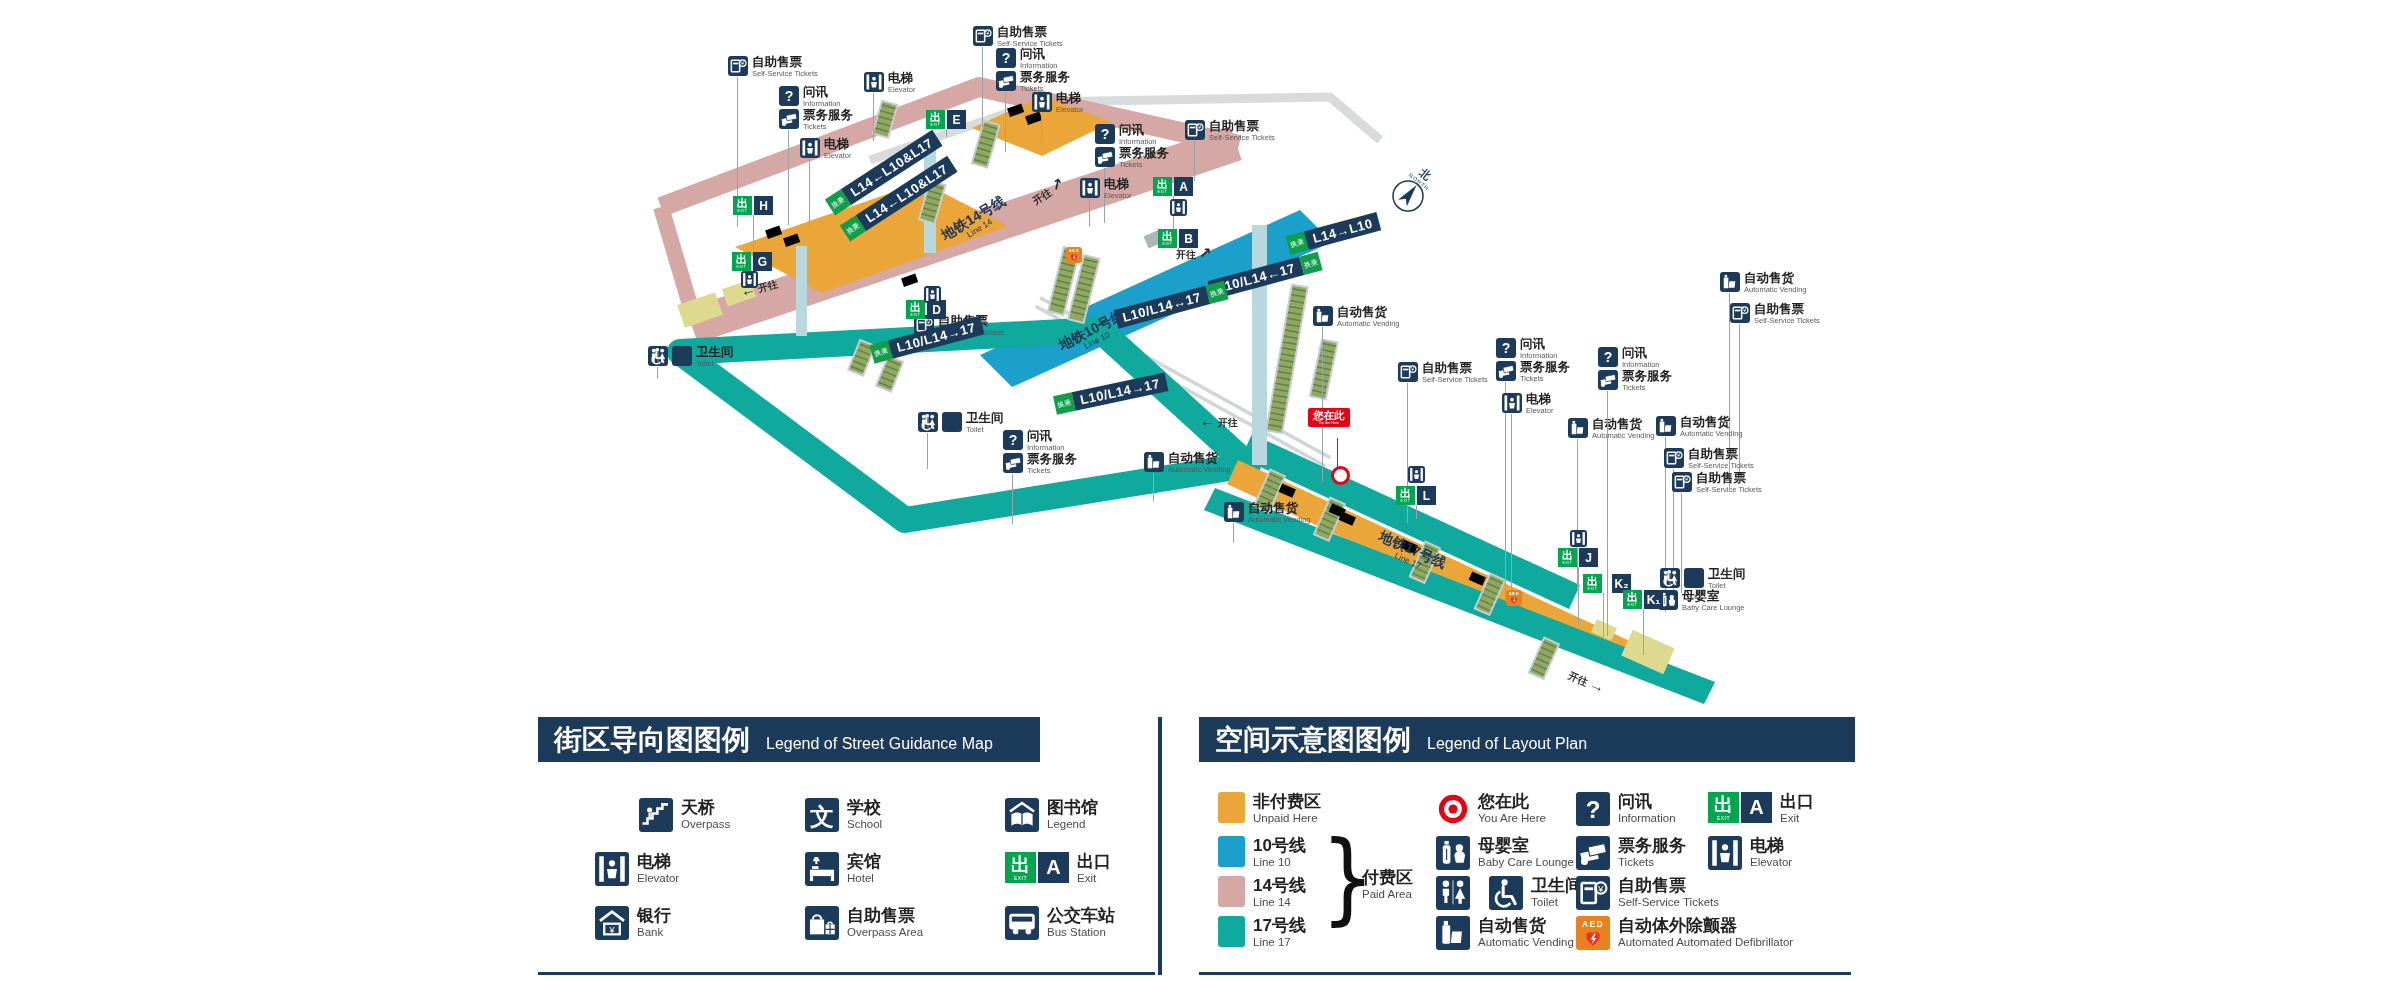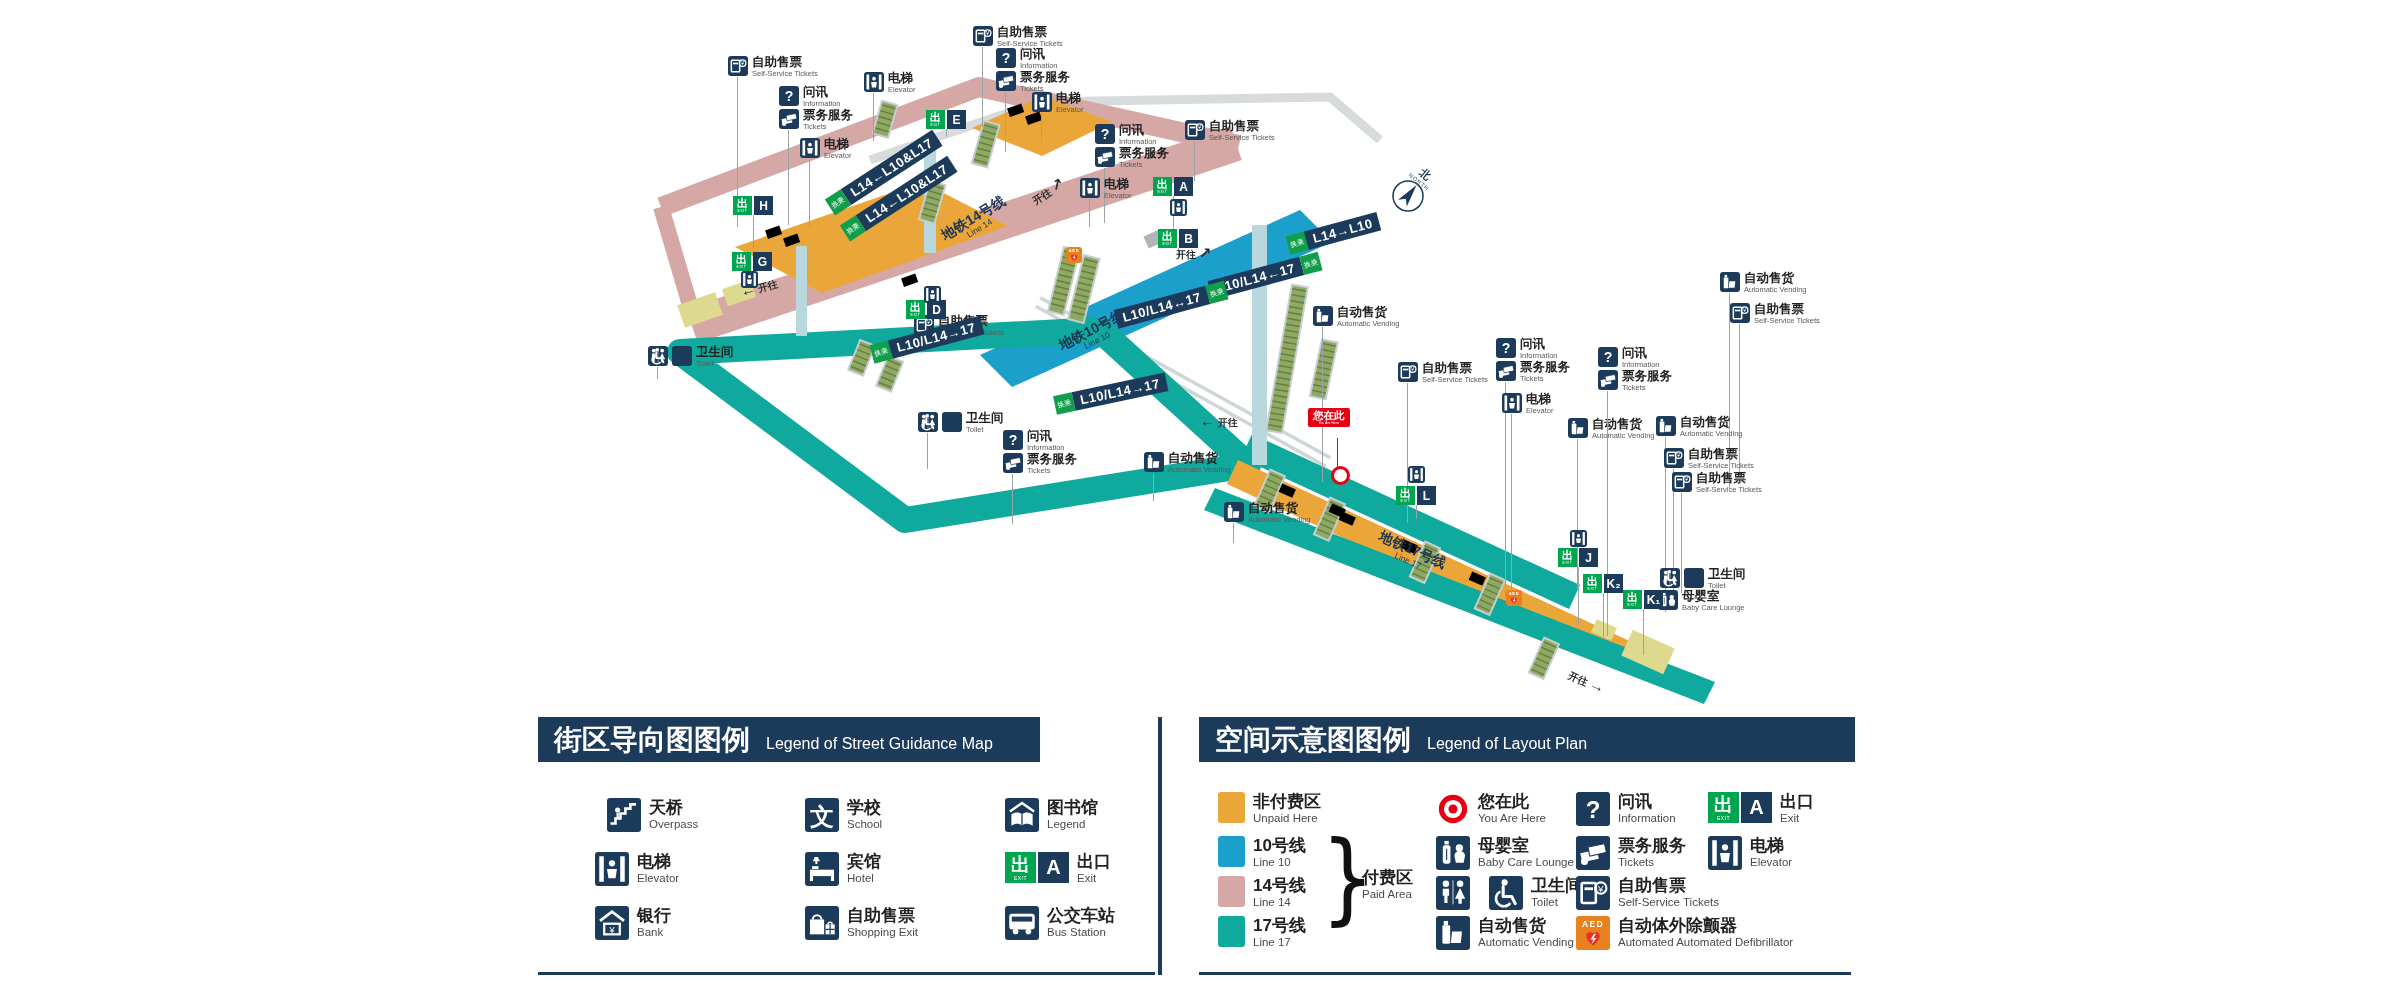--- a/index.html
+++ b/index.html
@@ -867,21 +867,21 @@
             <span class="ew" style="font-size:3.5px;line-height:4.5px;">EXIT</span>
           </span>
           <span class="exl" style="width:19px;height:19px;font-size:12px;margin-left:2px;">L</span>
         </div>
         <span class="leader" style="left:963px;top:583px;height:44px;"></span>
         <div class="exitb" style="left:943px;top:564px;">
           <span class="exg" style="width:19px;height:19px;">
             <span class="zi" style="font-size:11px;line-height:12px;">出</span>
             <span class="ew" style="font-size:3.5px;line-height:4.5px;">EXIT</span>
           </span>
-          <span class="exl" style="width:19px;height:19px;font-size:12px;margin-left:2px;">K₂</span>
+          <span class="exl" style="width:19px;height:19px;font-size:12px;margin-left:10px;">K₂</span>
         </div>
         <span class="leader" style="left:1003px;top:599px;height:46px;"></span>
         <div class="exitb" style="left:983px;top:580px;">
           <span class="exg" style="width:19px;height:19px;">
             <span class="zi" style="font-size:11px;line-height:12px;">出</span>
             <span class="ew" style="font-size:3.5px;line-height:4.5px;">EXIT</span>
           </span>
           <span class="exl" style="width:19px;height:19px;font-size:12px;margin-left:2px;">K₁</span>
         </div>
         <div style="position:absolute;left:530px;top:189px;z-index:6;"><span class="ibx" style="width:17px;height:17px;background:#1c3b5a;">
@@ -998,21 +998,21 @@
   </div>
   <div class="lhead" style="left:538px;top:717px;width:486px;">
     <b>街区导向图图例</b>
     <span>Legend of Street Guidance Map</span>
   </div>
   <div class="vrule" style="left:1158px;top:717px;width:4px;height:258px;"></div>
   <div class="hrule" style="left:538px;top:972px;width:617px;height:3px;"></div>
   <div class="hrule" style="left:1199px;top:972px;width:652px;height:3px;"></div>
 
   <div id="legendlayer">
-      <div class="litem" style="left:563px;top:798px;padding-left:44px;">
+      <div class="litem" style="left:595px;top:798px;padding-left:44px;">
         <span class="ibx" style="width:34px;height:34px;background:#1c3b5a;">
           <svg width="34" height="34" viewBox="0 0 24 24">
             <path d="M2.5,18 h3.5 v-3.5 h3.5 v-3.5 h3.5 v-3.5 h3.5 v-3 h4" fill="none" stroke="#fff" stroke-width="1.8"></path>
             <circle cx="7.5" cy="8.5" r="1.8" fill="#fff"></circle>
             <path d="M7.5,10.5 v4" stroke="#fff" stroke-width="1.6"></path>
           </svg>
         </span>
         <span class="ltx">
           <b>天桥</b>
           <i>Overpass</i>
@@ -1077,21 +1077,21 @@
           <svg width="34" height="34" viewBox="0 0 24 24">
             <path d="M5.5,9.5 a3,3 0 0 1 6,0" fill="none" stroke="#fff" stroke-width="1.5"></path>
             <rect x="3.5" y="9.5" width="10" height="10.5" fill="#fff"></rect>
             <rect x="14.5" y="13" width="6.5" height="7" fill="#fff"></rect>
             <path d="M17.7,13 v7 M14.5,16.5 h6.5" stroke="#1c3b5a" stroke-width="0.8"></path>
             <path d="M16.2,13 c0,-2 3,-2 3,0" fill="none" stroke="#fff" stroke-width="1"></path>
           </svg>
         </span>
         <span class="ltx">
           <b>自助售票</b>
-          <i>Shopping Exit</i>
+          <i>Overpass Area</i>
         </span>
       </div>
       <div class="litem" style="left:1005px;top:798px;">
         <span class="ibx" style="width:34px;height:34px;background:#1c3b5a;">
           <svg width="34" height="34" viewBox="0 0 24 24">
             <path d="M3.5,9.5 L12,3.5 L20.5,9.5" fill="none" stroke="#fff" stroke-width="1.8"></path>
             <path d="M4.5,11.5 c3,-1.8 5.5,-1.8 7.5,0 c2,-1.8 4.5,-1.8 7.5,0 v8 c-3,-1.8 -5.5,-1.8 -7.5,0 c-2,-1.8 -4.5,-1.8 -7.5,0 z" fill="#fff"></path>
             <path d="M12,11.5 v8" stroke="#1c3b5a" stroke-width="0.9"></path>
           </svg>
         </span>

